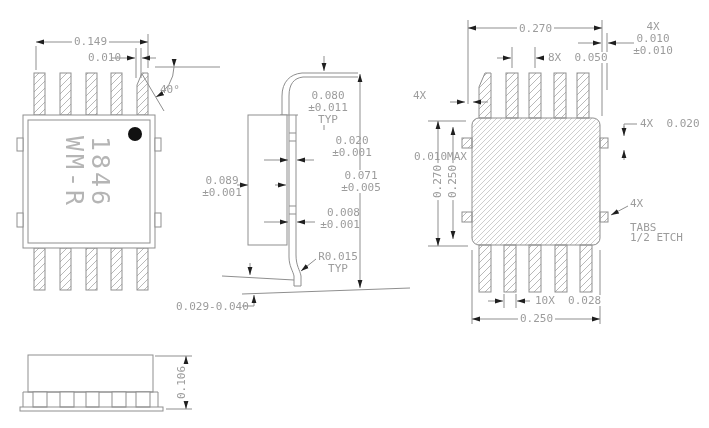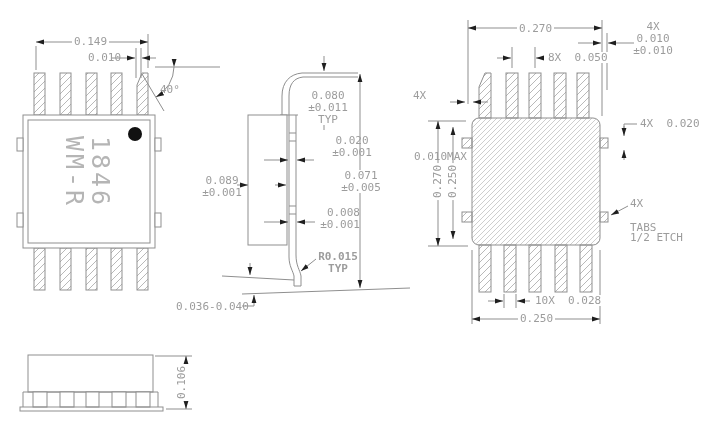--- a/index.html
+++ b/index.html
@@ -225,25 +225,25 @@
     <span>±0.001</span>
   </div>
   <div class="lbl col bg" style="left:337px;top:170px;width:44px;">
     <span>0.071</span>
     <span>±0.005</span>
   </div>
   <div class="lbl col" style="left:316px;top:207px;width:44px;align-items:flex-end;">
     <span>0.008</span>
     <span>±0.001</span>
   </div>
-  <div class="lbl col" style="left:316px;top:251px;width:44px;font-weight:bold;">
+  <div class="lbl col" style="left:316px;top:251px;width:44px;">
     <span>R0.015</span>
     <span>TYP</span>
   </div>
-  <div class="lbl" style="left:176px;top:301px;">0.036-0.040</div>
+  <div class="lbl" style="left:176px;top:301px;">0.029-0.040</div>
 
   <div class="lbl bg" style="left:517px;top:23px;">0.270</div>
   <div class="lbl col" style="left:630px;top:21px;width:46px;">
     <span>4X</span>
     <span>0.010</span>
     <span>±0.010</span>
   </div>
   <div class="lbl bg" style="left:546px;top:52px;">8X  0.050</div>
   <div class="lbl" style="left:413px;top:90px;">4X</div>
   <div class="lbl" style="left:414px;top:103px;margin-top:48px;">0.010MAX</div>

